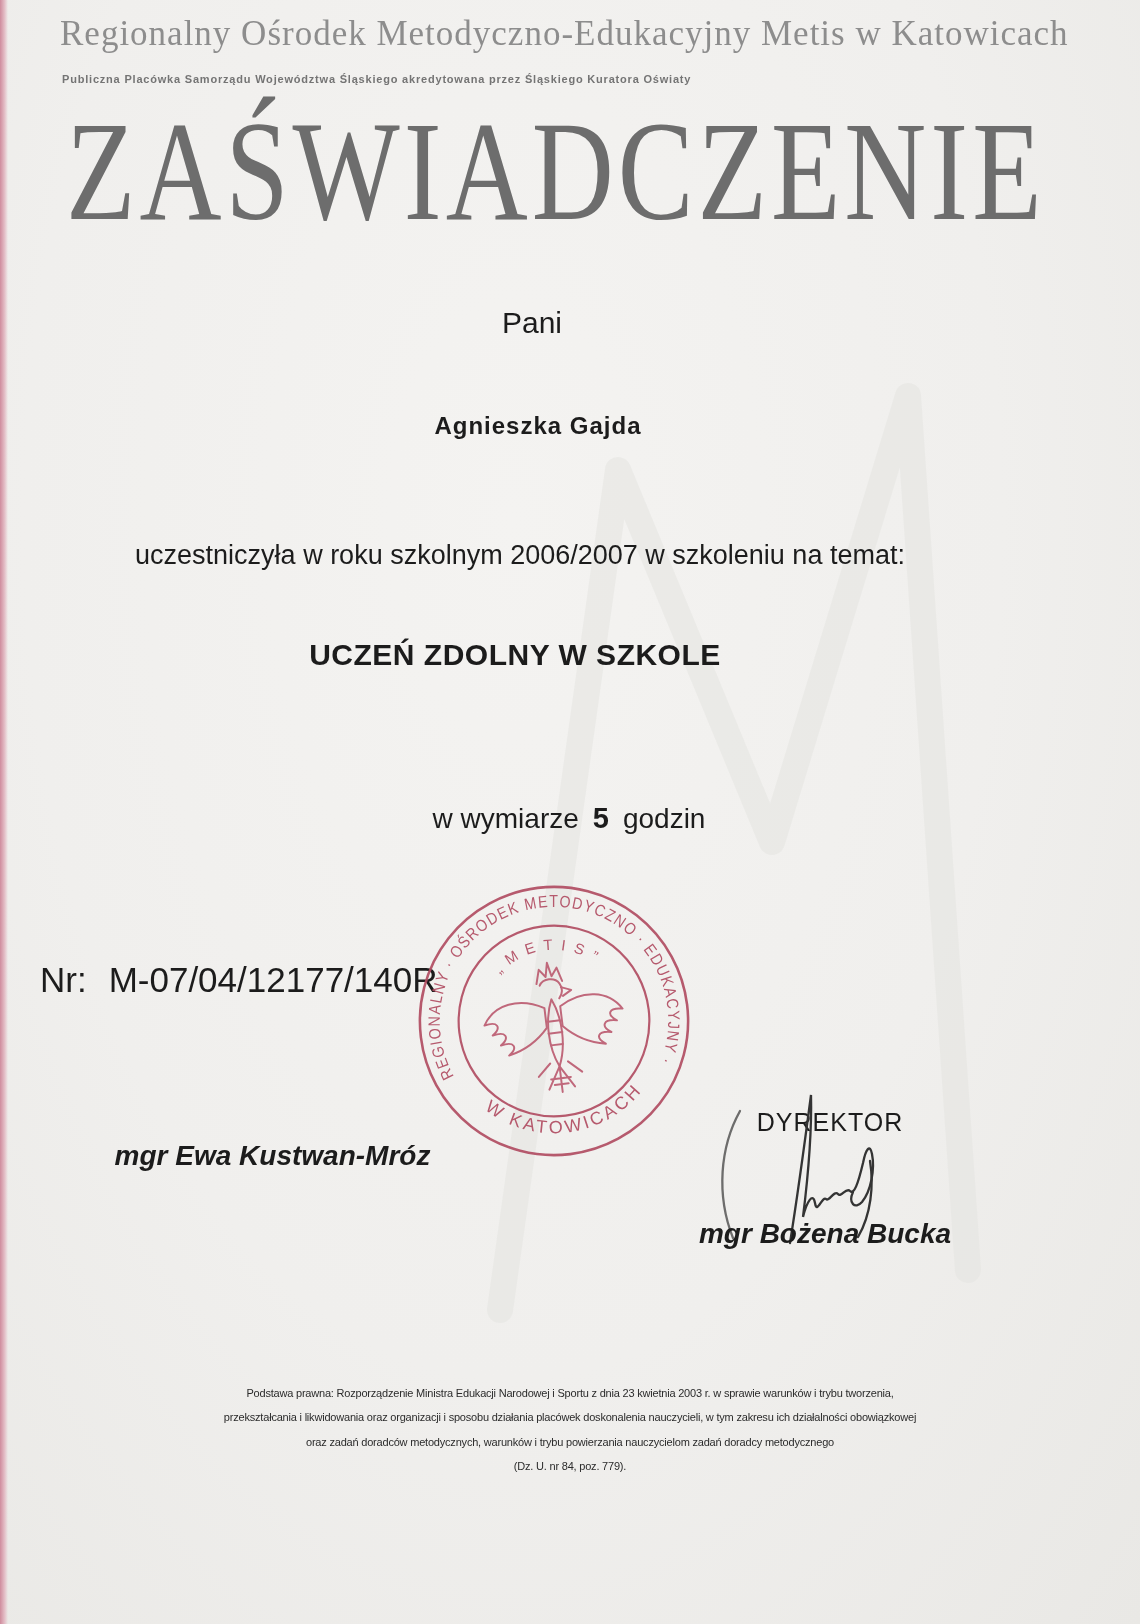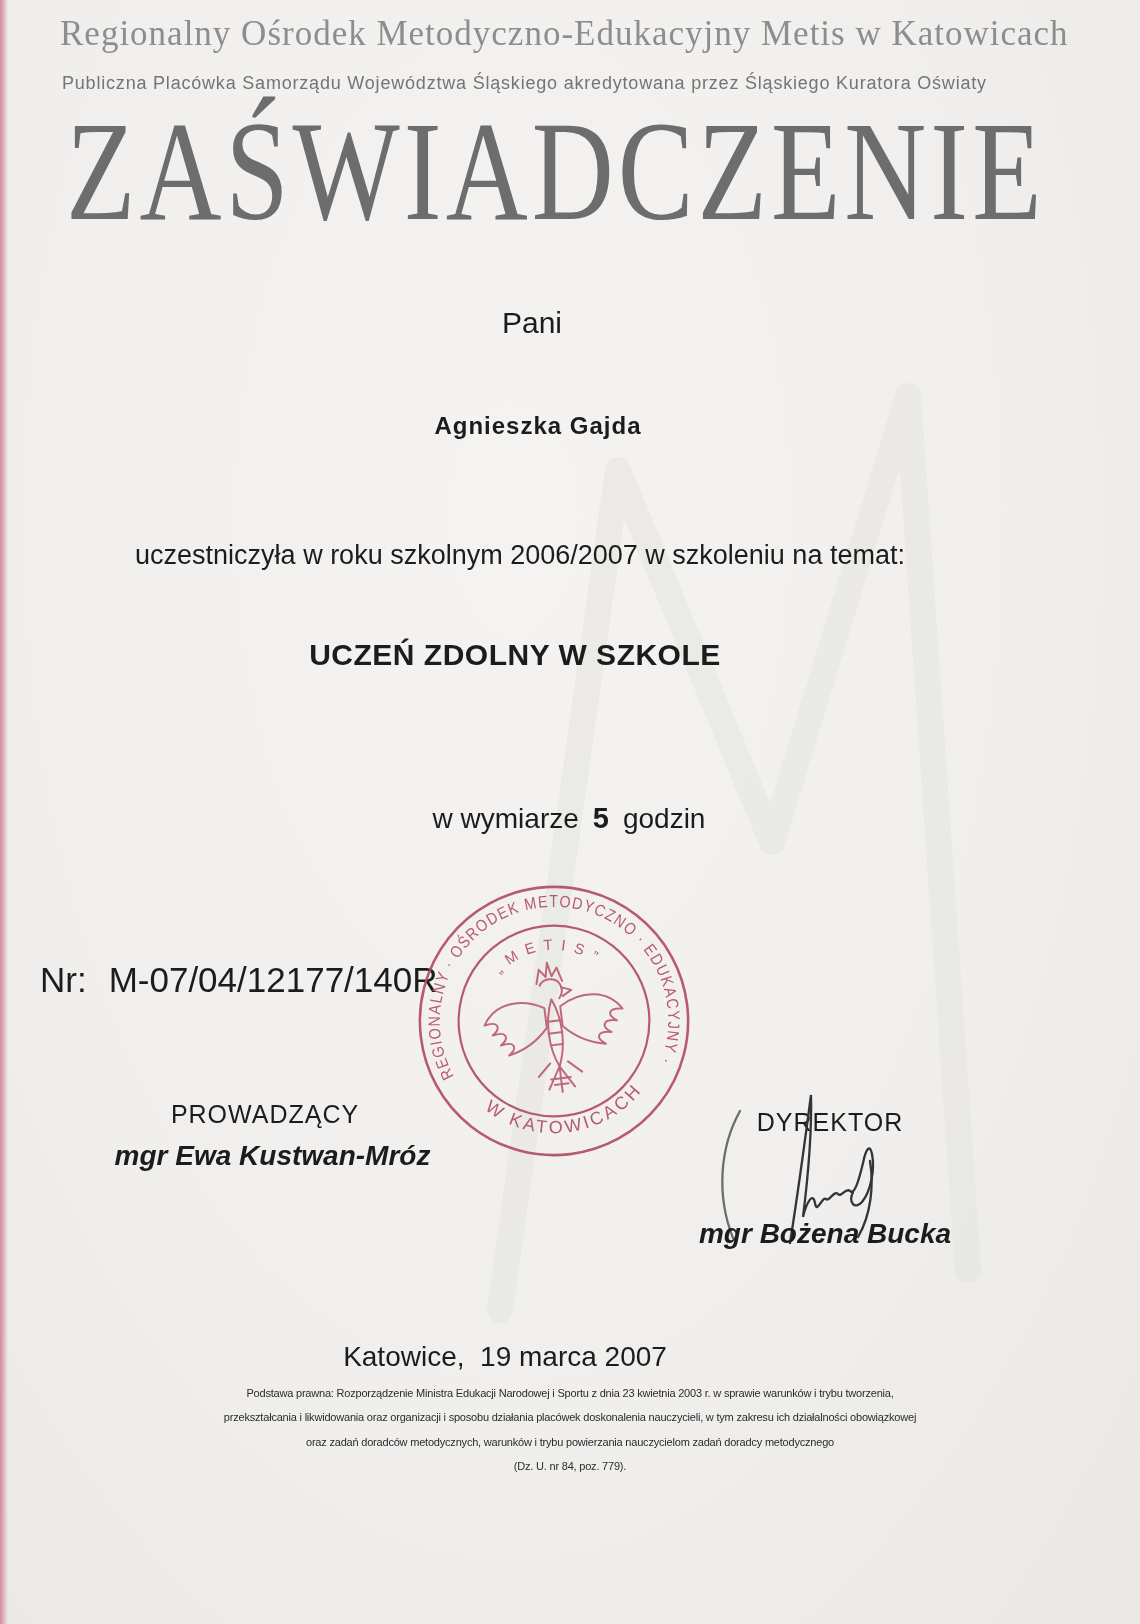--- a/index.html
+++ b/index.html
@@ -7,21 +7,21 @@
     position:relative;width:1140px;height:1624px;margin:0 auto;overflow:hidden;
     background:radial-gradient(ellipse at 45% 32%, #f4f3f1 0%, #f0efed 55%, #e9e8e5 100%);
     font-family:"Liberation Sans", sans-serif;color:#1c1c1c;
   }
   .abs{position:absolute;}
   .center{text-align:center;}
   .edge-left{left:0;top:0;width:8px;height:100%;
     background:linear-gradient(90deg,#cf8c9d 0%,#e3bcc5 55%,rgba(227,188,197,0) 100%);}
   .org-name{left:60px;top:14px;width:1010px;font-family:"Liberation Serif",serif;
     font-size:35px;color:#8d8d8d;letter-spacing:1px;white-space:nowrap;}
-  .org-sub{left:62px;top:73px;width:1030px;font-size:18px;font-weight:normal;color:#747474;
+  .org-sub{left:62px;top:73px;width:1030px;font-size:11px;font-weight:bold;color:#747474;
     letter-spacing:0.8px;white-space:nowrap;}
   .big-title{left:66px;top:98px;width:1260px;font-family:"Liberation Serif",serif;
     font-size:142px;line-height:1.04;color:#6d6d6d;letter-spacing:5px;white-space:nowrap;
     transform:scaleX(0.80);transform-origin:left top;}
   .salutation{left:20px;top:306px;width:1024px;font-size:30px;}
   .recipient{left:38px;top:412px;width:1000px;font-size:24px;font-weight:bold;letter-spacing:1px;}
   .participation{left:0px;top:540px;width:1040px;font-size:27px;}
   .course{left:0px;top:638px;width:1030px;font-size:30px;font-weight:bold;letter-spacing:0.5px;}
   .duration{left:0px;top:802px;width:1060px;font-size:28px;padding-left:39px;}
   .duration b{font-size:29px;margin:0 14px;}
@@ -93,39 +93,37 @@
         <path d="M142,136 C118,122 92,126 80,146 C94,143 97,150 87,157 C101,154 104,161 94,168 C108,165 111,172 101,179 C117,176 131,168 142,156 Z"></path>
         <path d="M158,136 C182,122 208,126 220,146 C206,143 203,150 213,157 C199,154 196,161 206,168 C192,165 189,172 199,179 C183,176 169,168 158,156 Z"></path>
         <path d="M150,128 C141,148 141,176 150,196 C159,176 159,148 150,128 Z"></path>
         <path d="M144,150 L156,150 M143,162 L157,162 M144,174 L156,174"></path>
         <path d="M150,196 L137,218 M150,196 L163,218 M150,196 L150,222 M140,208 L160,208 M143,214 L157,214"></path>
         <path d="M141,192 L128,204 M159,192 L172,204"></path>
       </g>
     </g>
   </svg>
 
-  <div class="abs role-left center">PROWADZĄCY</div>
   <div class="abs name-left center">mgr Ewa Kustwan-Mróz</div>
   <div class="abs role-right center">DYREKTOR</div>
 
   <svg class="abs sig-svg" width="215" height="165" viewBox="0 0 215 165">
     <g fill="none" stroke="#343434" stroke-width="2.3" stroke-linecap="round">
       <path d="M40,28 C20,64 16,112 33,155" opacity="0.7"></path>
       <path d="M90,160 C97,116 106,50 111,12 C112,54 106,110 103,134
                C107,118 113,109 115,120 C117,132 122,113 126,116
                C129,119 134,107 138,111 C141,115 146,104 150,108
                C154,112 158,101 163,80 C166,65 170,61 172,71
                C175,86 171,108 162,119 C155,127 148,120 153,109"></path>
       <path d="M170,78 C174,102 171,132 158,154"></path>
     </g>
   </svg>
 
   <div class="abs name-right center">mgr Bożena Bucka</div>
 
-  <div class="abs place-date center">Katowice,  19 marca 2007</div>
 
   <div class="abs legal center">
     <div>Podstawa prawna: Rozporządzenie Ministra Edukacji Narodowej i Sportu z dnia 23 kwietnia 2003 r. w sprawie warunków i trybu tworzenia,</div>
     <div>przekształcania i likwidowania oraz organizacji i sposobu działania placówek doskonalenia nauczycieli, w tym zakresu ich działalności obowiązkowej</div>
     <div>oraz zadań doradców metodycznych, warunków i trybu powierzania nauczycielom zadań doradcy metodycznego</div>
     <div>(Dz. U. nr 84, poz. 779).</div>
   </div>
 
 </div>
 

